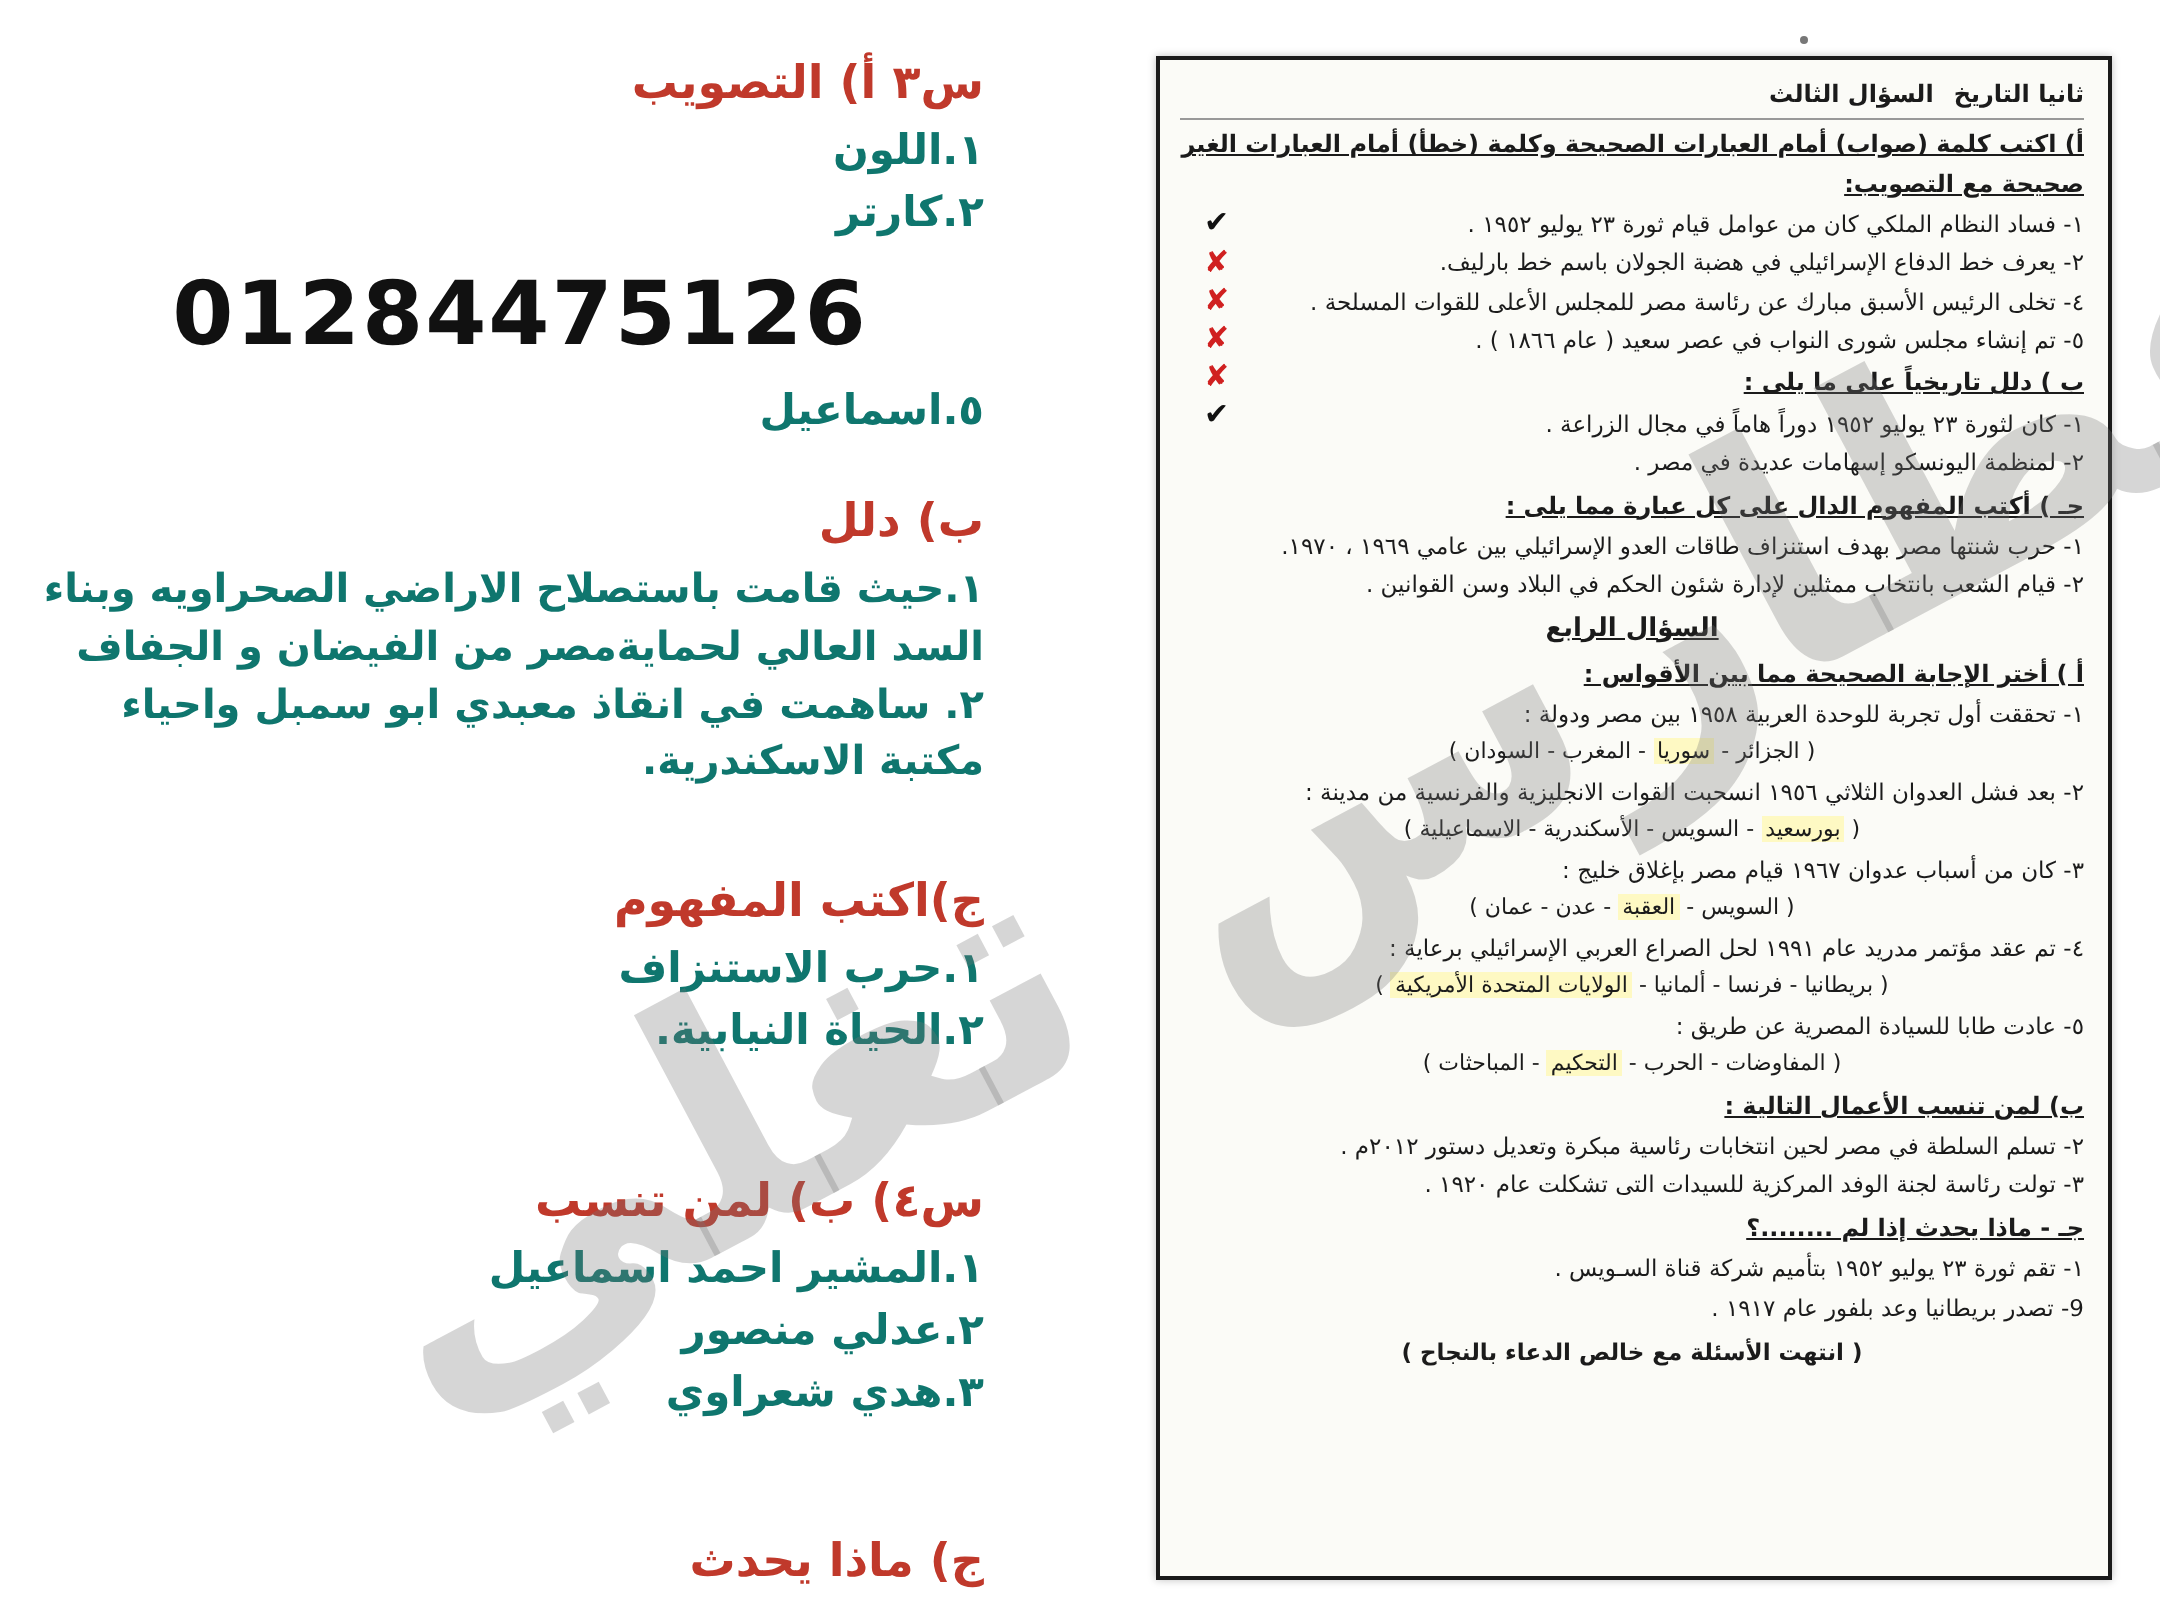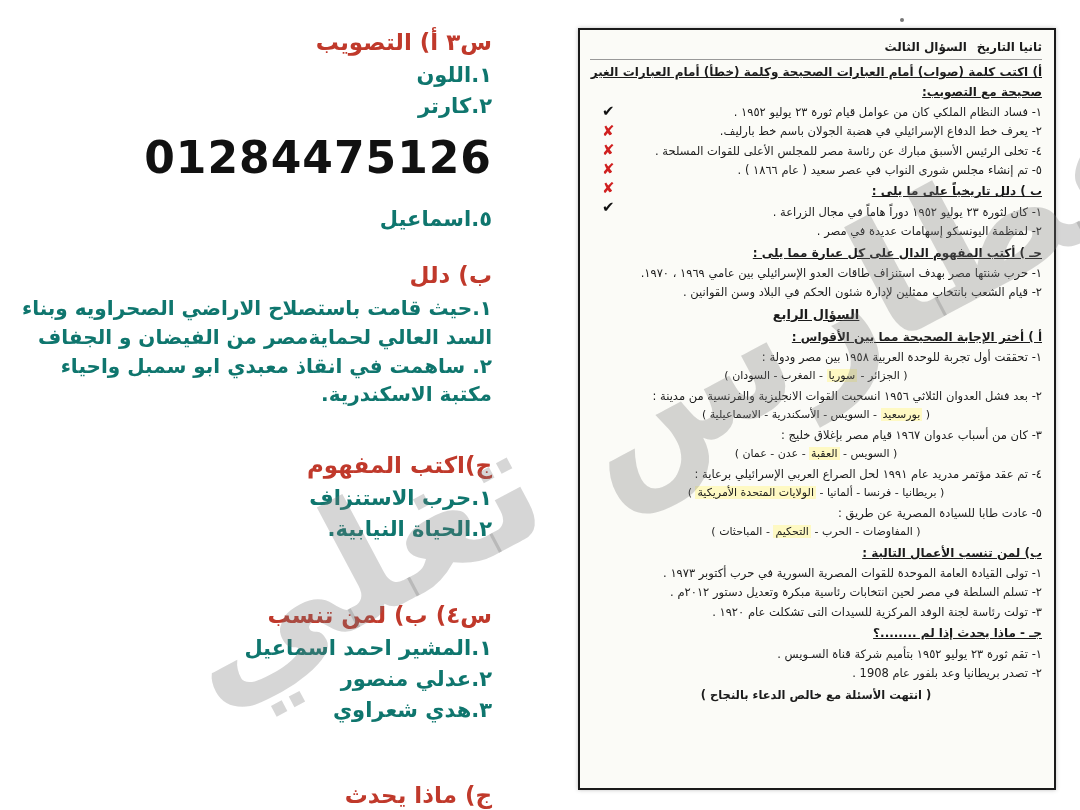--- a/index.html
+++ b/index.html
@@ -68,27 +68,27 @@
   .ans-item {
     color: #0f766e;
     font-weight: bold;
     font-size: 21px;
     line-height: 1.42;
     margin: 1px 0;
   }
   .ans-item.wrap { font-size: 20px; }
   .phone {
     direction: ltr;
-    text-align: right;
+    text-align: center;
     font-family: "DejaVu Sans", sans-serif;
     font-weight: bold;
     font-size: 44px;
     color: #111;
     letter-spacing: 1px;
-    margin: 10px 0 22px 8px;
+    margin: 10px 0 8px 8px;
   }
   .sp-sm { height: 14px; }
   .sp-md { height: 30px; }
   .sp-lg { height: 44px; }
 
   
   .sheet {
     position: absolute;
     left: 578px;
     top: 28px;
@@ -273,24 +273,23 @@
     <div class="line">٣- كان من أسباب عدوان ١٩٦٧ قيام مصر بإغلاق خليج :</div>
     <div class="opts">( السويس - <span class="hl">العقبة</span> - عدن - عمان )</div>
 
     <div class="line">٤- تم عقد مؤتمر مدريد عام ١٩٩١ لحل الصراع العربي الإسرائيلي برعاية :</div>
     <div class="opts">( بريطانيا - فرنسا - ألمانيا - <span class="hl">الولايات المتحدة الأمريكية</span> )</div>
 
     <div class="line">٥- عادت طابا للسيادة المصرية عن طريق :</div>
     <div class="opts">( المفاوضات - الحرب - <span class="hl">التحكيم</span> - المباحثات )</div>
 
     <div class="sub-head">ب) لمن تنسب الأعمال التالية :</div>
-    <div class="line">١- تولى القيادة العامة الموحدة للقوات المصرية السورية في حرب أكتوبر ١٩٧٣ .</div>
     <div class="line">٢- تسلم السلطة في مصر لحين انتخابات رئاسية مبكرة وتعديل دستور ٢٠١٢م .</div>
     <div class="line">٣- تولت رئاسة لجنة الوفد المركزية للسيدات التى تشكلت عام ١٩٢٠ .</div>
 
     <div class="sub-head">جـ - ماذا يحدث إذا لم ........؟</div>
     <div class="line">١- تقم ثورة ٢٣ يوليو ١٩٥٢ بتأميم شركة قناة السـويس .</div>
-    <div class="line">٢- تصدر بريطانيا وعد بلفور عام 1908 .</div>
+    <div class="line">9- تصدر بريطانيا وعد بلفور عام ١٩١٧ .</div>
 
     <div class="footer">( انتهت الأسئلة مع خالص الدعاء بالنجاح )</div>
   </div>
 
 </div>
 
 </body></html>

